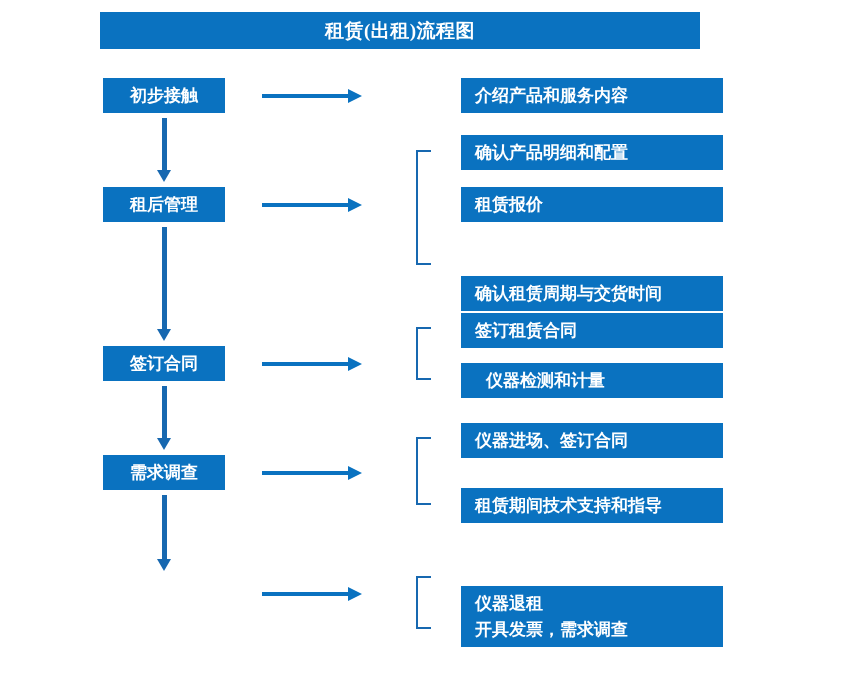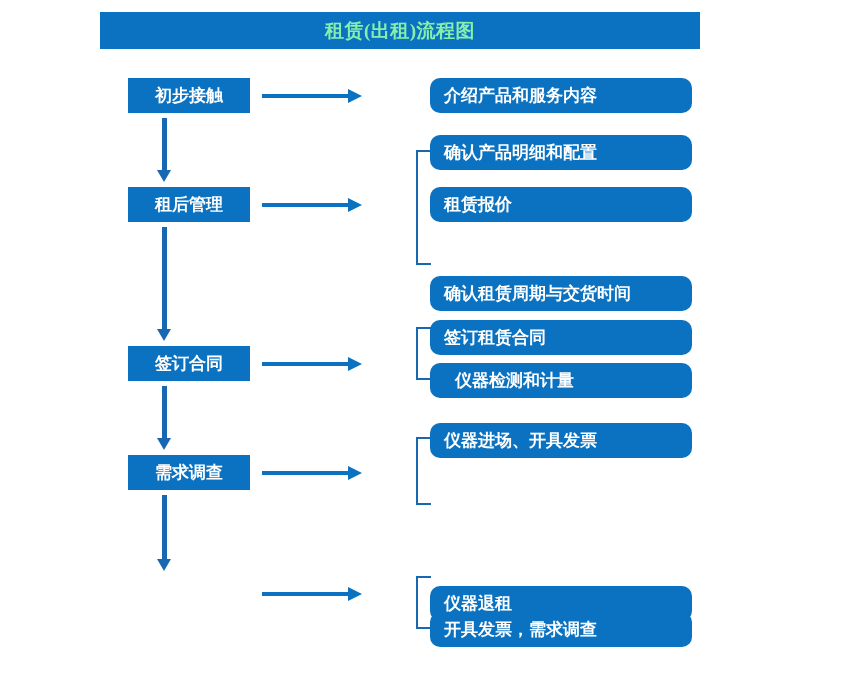--- a/index.html
+++ b/index.html
@@ -20,21 +20,21 @@
   }
 
   
   .title-bar {
     position: absolute;
     left: 100px;
     top: 12px;
     width: 600px;
     height: 37px;
     background: #0a72c0;
-    color: #86efac;
+    color: #ffffff;
     font-size: 19px;
     font-weight: bold;
     display: flex;
     align-items: center;
     justify-content: center;
     letter-spacing: 0.5px;
   }
 
   
   .stage-box {
@@ -42,39 +42,37 @@
     left: 103px;
     width: 122px;
     height: 35px;
     background: #0a72c0;
     color: #ffffff;
     font-size: 17px;
     font-weight: bold;
     display: flex;
     align-items: center;
     justify-content: center;
-    margin-left: 25px;
   }
 
   
   .detail-box {
     position: absolute;
-    left: 430px;
+    left: 461px;
     width: 262px;
     height: 35px;
     background: #0a72c0;
     color: #ffffff;
     font-size: 17px;
     font-weight: bold;
     display: flex;
     align-items: center;
     padding-left: 14px;
     box-sizing: border-box;
     white-space: nowrap;
-    border-radius: 10px;
   }
 
   
   .h-arrow {
     position: absolute;
     left: 262px;
     width: 100px;
     height: 14px;
   }
   .h-arrow .shaft {
@@ -184,21 +182,22 @@
   <div class="bracket" style="top:327px; height:53px;"></div>
   <div class="bracket" style="top:437px; height:68px;"></div>
   <div class="bracket" style="top:576px; height:53px;"></div>
 
   <div class="detail-box" style="top:78px;">介绍产品和服务内容</div>
 
   <div class="detail-box" style="top:135px;">确认产品明细和配置</div>
   <div class="detail-box" style="top:187px;">租赁报价</div>
   <div class="detail-box" style="top:246px;margin-top:30px;">确认租赁周期与交货时间</div>
 
-  <div class="detail-box" style="top:313px;margin-top:7px;">签订租赁合同</div>
+  <div class="detail-box" style="top:313px;">签订租赁合同</div>
   <div class="detail-box" style="top:363px;padding-left:25px;">仪器检测和计量</div>
 
-  <div class="detail-box" style="top:423px;">仪器进场、开具发票</div>
+  <div class="detail-box" style="top:423px;">仪器进场、签订合同</div>
+  <div class="detail-box" style="top:488px;">租赁期间技术支持和指导</div>
 
   <div class="detail-box" style="top:562px;margin-top:24px;">仪器退租</div>
   <div class="detail-box" style="top:612px;">开具发票，需求调查</div>
 
 </div>
 
 </body></html>

